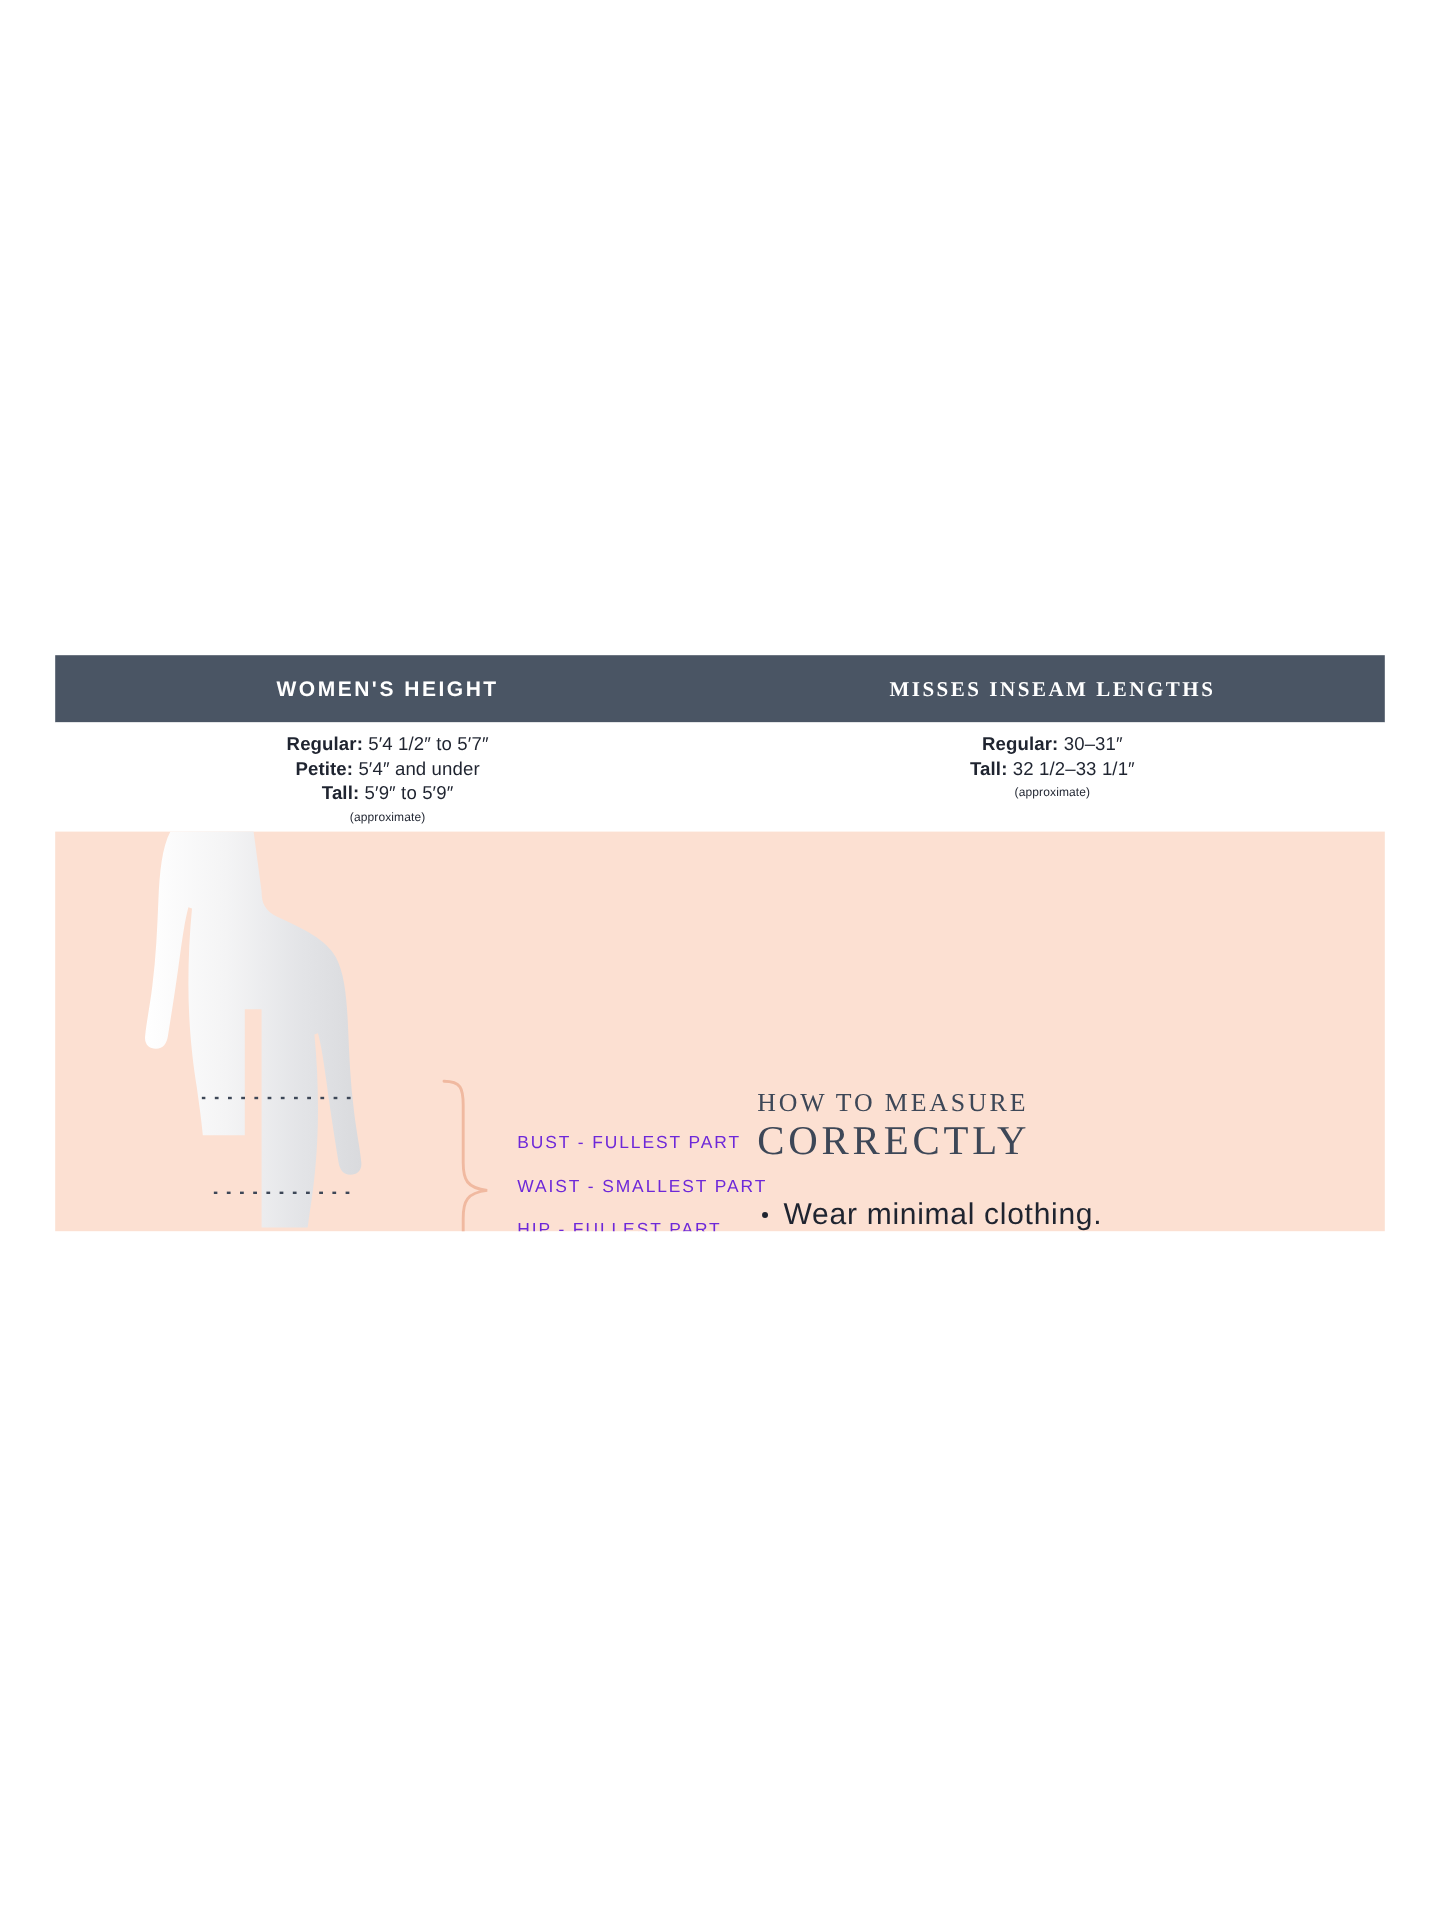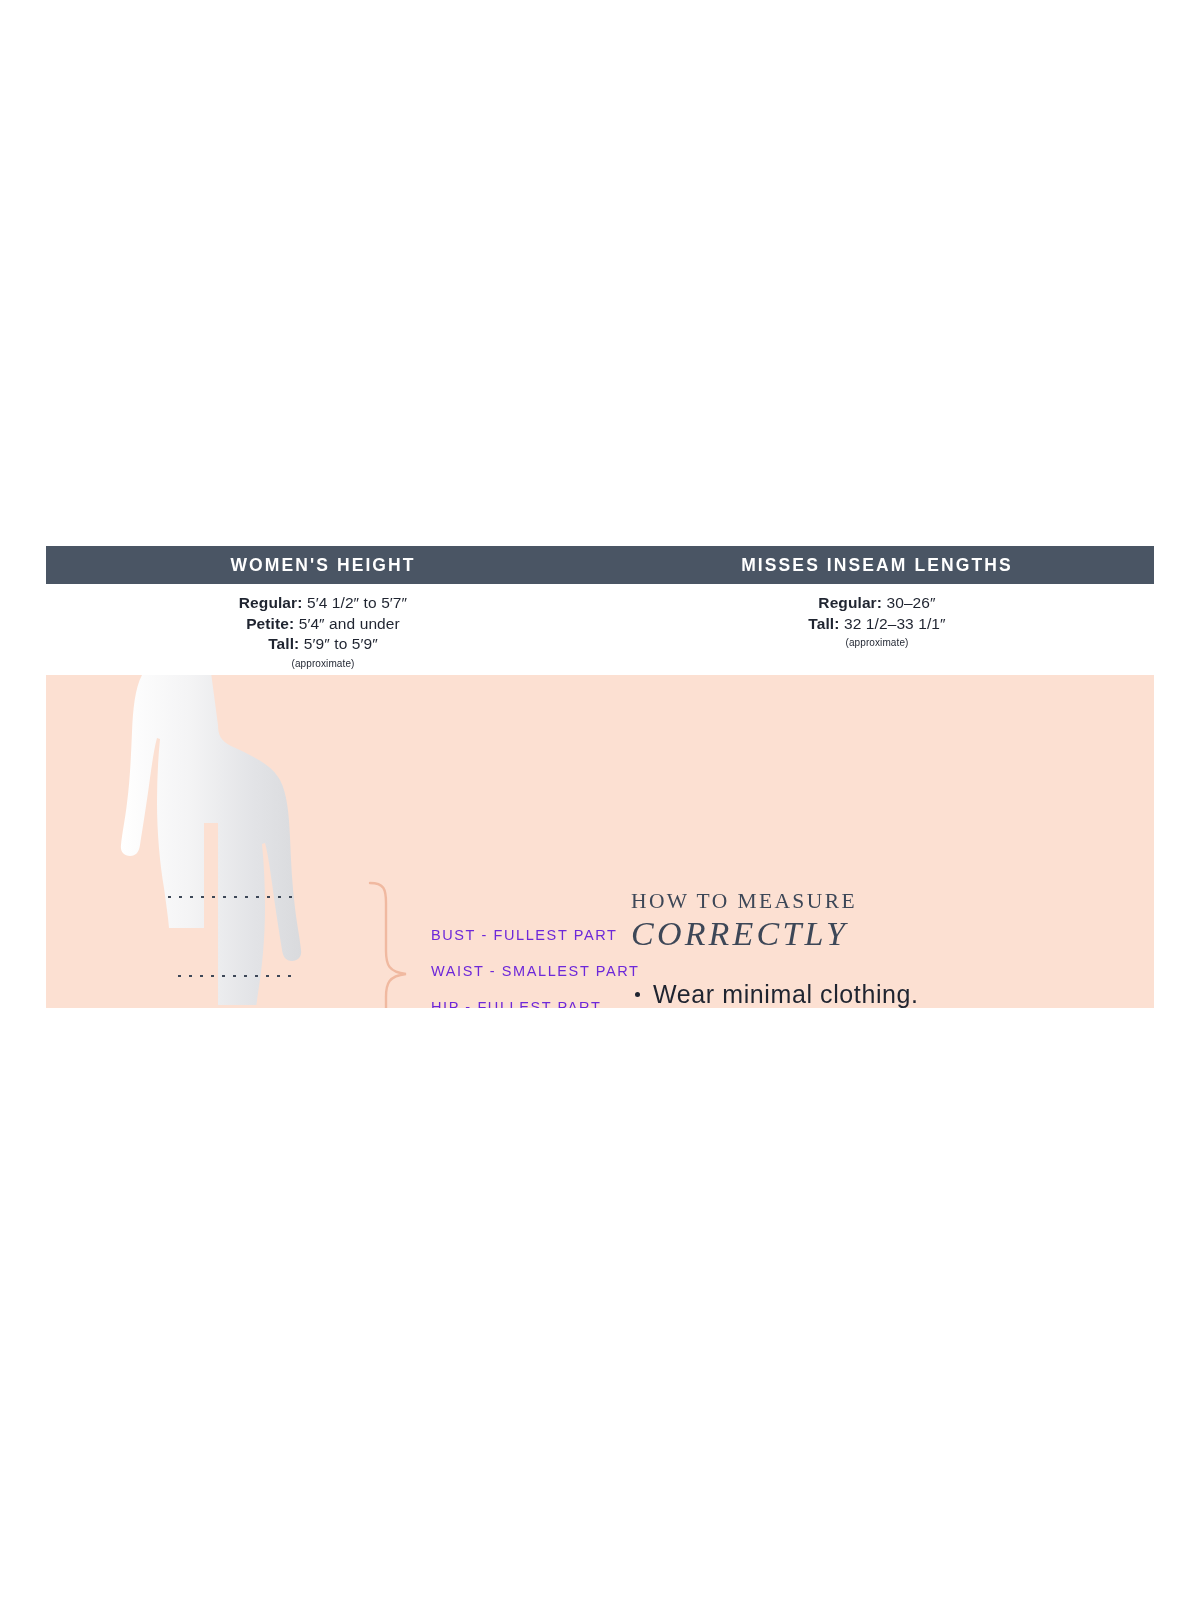--- a/index.html
+++ b/index.html
@@ -20,34 +20,34 @@
     position: absolute;
     left: 46px;
     top: 546px;
     width: 1108px;
     height: 474px;
   }
 
   
   .header-bar {
     display: flex;
-    height: 38px;
+    height: 56px;
     background: #4a5564;
   }
   .header-cell {
     display: flex;
     align-items: center;
     justify-content: center;
     color: #ffffff;
     font-size: 17.5px;
     font-weight: bold;
     letter-spacing: 2.1px;
   }
   .header-cell.left  { width: 554px; }
-  .header-cell.right { width: 554px; }
+  .header-cell.right { width: 554px; font-family: Liberation Serif, serif; }
 
   
   .info-row {
     display: flex;
     height: 91px;
     background: #ffffff;
   }
   .info-col {
     width: 554px;
     text-align: center;
@@ -134,21 +134,20 @@
     color: #3d4757;
     letter-spacing: 2.4px;
   }
   .howto-title {
     font-family: "Liberation Serif", serif;
     font-size: 34px;
     color: #3d4757;
     letter-spacing: 3.2px;
     line-height: 38px;
     margin-top: 1px;
-    font-style: italic;
   }
   .tips {
     margin: 27px 0 0 0;
     padding: 0;
     list-style: none;
   }
   .tips li {
     position: relative;
     padding-left: 22px;
     color: #1f2430;
@@ -191,21 +190,21 @@
       <div class="info-line">
         <b>Tall:</b>
         <span>5′9″ to 5′9″</span>
       </div>
       <div class="approx">(approximate)</div>
     </div>
 
     <div class="info-col">
       <div class="info-line">
         <b>Regular:</b>
-        <span>30–26″</span>
+        <span>30–31″</span>
       </div>
       <div class="info-line">
         <b>Tall:</b>
         <span>32 1/2–33 1/1″</span>
       </div>
       <div class="approx">(approximate)</div>
     </div>
 
   </div>
 

